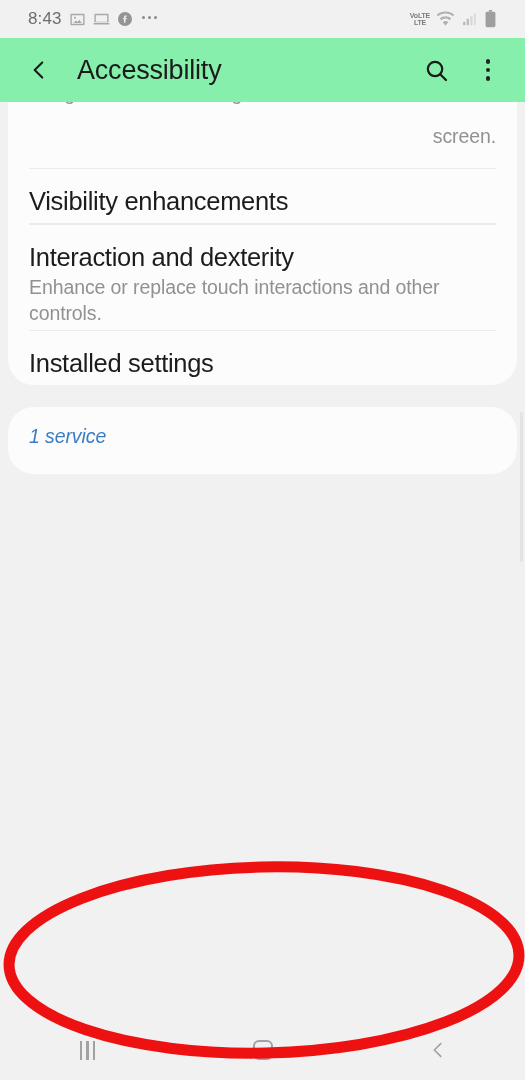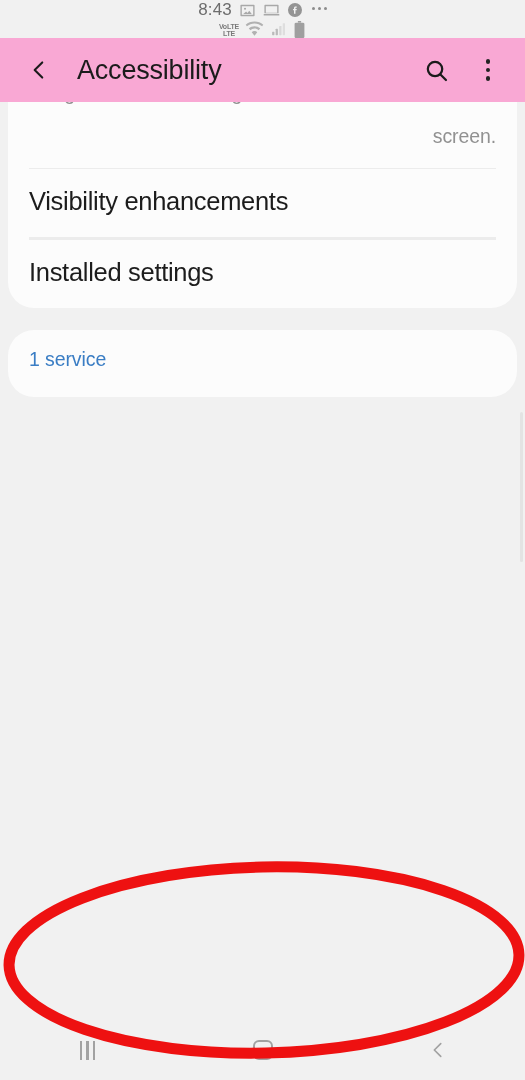--- a/index.html
+++ b/index.html
@@ -9,37 +9,37 @@
     font-family:"Liberation Sans", sans-serif;
     overflow:hidden;
     -webkit-font-smoothing:antialiased;
   }
   #screen { position:relative; width:525px; height:1080px; background:#f1f1f1; overflow:hidden; }
 
   
   .statusbar {
     position:absolute; top:0; left:0; width:525px; height:38px;
     display:flex; align-items:center; justify-content:space-between;
-    padding:0 16px; background:#f1f1f1;flex-direction:column;
+    padding:0 28px; background:#f1f1f1;
   }
   .sb-left  { display:flex; align-items:center; gap:7px; }
   .sb-right { display:flex; align-items:center; gap:6px; }
   .sb-clock { font-size:17px; color:#6d6d6d; letter-spacing:0.1px; }
   .sb-ic { display:block; opacity:.62; }
   .sb-dots { display:flex; align-items:flex-end; gap:3px; margin-left:2px; margin-bottom:3px; }
   .sb-dots i { width:3px; height:3px; border-radius:50%; background:#8c8c8c; display:block; }
   .volte {
     display:flex; flex-direction:column; align-items:center; justify-content:center;
     line-height:7px; color:#7a7a7a; font-size:7px; font-weight:700; letter-spacing:-0.2px;
   }
 
   
   .actionbar {
     position:absolute; top:38px; left:0; width:525px; height:64px;
-    display:flex; align-items:center; background:#f9a8d4; padding:0 22px 0 26px;
+    display:flex; align-items:center; background:#86efac; padding:0 22px 0 26px;
   }
   .back-chevron { width:26px; height:26px; flex:0 0 auto; cursor:pointer; }
   .ab-title {
     font-size:27px; color:#1b1b1b; margin-left:25px; flex:1 1 auto;
     letter-spacing:-0.2px; white-space:nowrap;
   }
   .ab-btn { width:30px; height:30px; flex:0 0 auto; cursor:pointer; display:flex; align-items:center; justify-content:center; }
   .ab-gap { width:22px; flex:0 0 auto; }
   .kebab { display:flex; flex-direction:column; gap:4px; align-items:center; }
   .kebab i { width:4.5px; height:4.5px; border-radius:50%; background:#232323; display:block; }
@@ -47,29 +47,29 @@
   
   .content { position:absolute; top:102px; left:0; width:525px; height:918px; }
 
   .card {
     background:#fcfcfc; border-radius:26px; margin:0 8px;
     overflow:hidden; position:relative;
   }
   .card.clipped-top { border-top-left-radius:0; border-top-right-radius:0; }
 
   .row { padding:0 21px; position:relative; }
-  .row-inner { padding:17px 0 18px 0; }
+  .row-inner { padding:17px 0 4px 0; }
   .row-title {
     font-size:25.5px; color:#1c1c1c; letter-spacing:-0.3px;
     line-height:1.18; margin-bottom:3px;
   }
   .row-sub {
     font-size:19.5px; color:#919191; line-height:1.32; letter-spacing:-0.1px;
   }
-  .row-sub.accent { color:#3a7dc4; }
+  .row-sub.accent { color:#3a7dc4;font-style:italic; }
   .divider { height:1px; background:#ececec; margin:0 21px; }
 
   
   .clip-row { padding:0 21px; }
   .clip-row .row-sub { margin-top:0; }
   .clip-mask { height:22px; overflow:hidden; }
   .clip-mask .row-sub { position:relative; top:-21px; }
 
   .card-gap { height:22px; }
 
@@ -175,20 +175,26 @@
 
       <div class="row">
         <div class="row-inner">
           <div class="row-title">Visibility enhancements</div>
         </div>
       </div>
       <div class="divider"></div>
 
       <div class="divider"></div>
 
+      <div class="row">
+        <div class="row-inner">
+          <div class="row-title">Interaction and dexterity</div>
+          <div class="row-sub">Enhance or replace touch interactions and other controls.</div>
+        </div>
+      </div>
       <div class="divider"></div>
 
       <div class="row">
         <div class="row-inner">
           <div class="row-title">Installed settings</div>
         </div>
       </div>
 
     </div>
 

